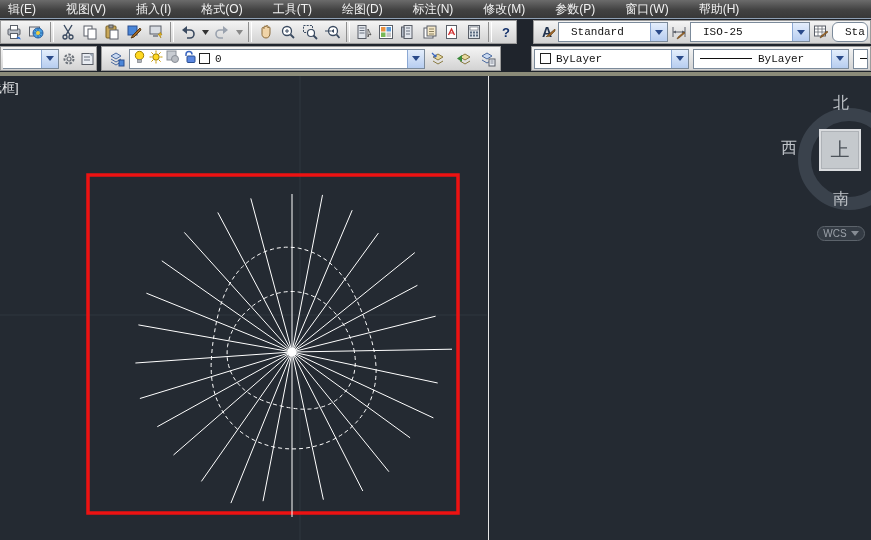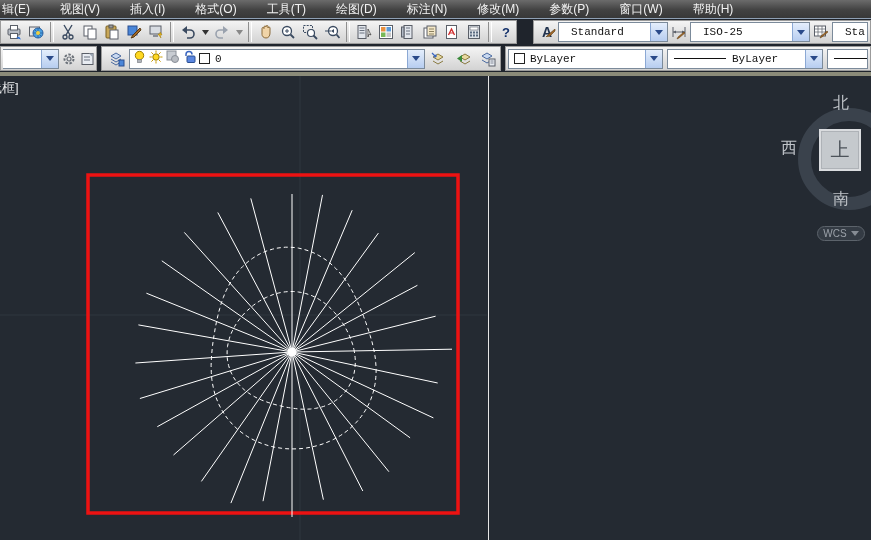--- a/index.html
+++ b/index.html
@@ -4,21 +4,21 @@
 <style>
   html,body{margin:0;padding:0;background:#000;}
   .window{position:relative;width:871px;height:540px;overflow:hidden;background:#20252d;
           font-family:"Liberation Sans",sans-serif;-webkit-font-smoothing:antialiased;}
 
   
   .menubar{position:absolute;left:0;top:0;right:0;height:18px;
            background:linear-gradient(#6b6b6b,#424242 55%,#383838);
            border-bottom:1px solid #8fa0b4;display:flex;align-items:center;gap:26px;}
   .menu-item{color:#f2f2f2;font-size:12px;white-space:nowrap;padding:0 2px;cursor:default;}
-  .menu-item:first-child{margin-left:0;}
+  .menu-item:first-child{margin-left:6px;}
 
   
   .tbrow{position:absolute;left:0;right:0;background:#1f242c;}
   .row1{top:19px;height:26px;}
   .row2{top:45px;height:27px;}
   .tstrip{position:absolute;top:1px;bottom:1px;background:linear-gradient(#f4f4f4,#d3d3d3);
           border:1px solid #9b9b9b;display:flex;align-items:center;padding:0 2px;box-sizing:border-box;}
   .tb{width:22px;height:22px;display:flex;align-items:center;justify-content:center;flex:0 0 auto;}
   .tb-n{width:12px;}
   .ic{width:16px;height:16px;display:block;}
@@ -264,21 +264,21 @@
             </svg>
           </span>
       </div>
       <span class="tb">
           <svg class="ic" viewBox="0 0 16 16">
             <rect x="1.5" y="2" width="11" height="10" fill="#fff" stroke="#5a5f68"></rect>
             <path d="M1.5 5h11M1.5 8h11M5 2v10M9 2v10" stroke="#5a5f68" stroke-width=".7"></path>
             <path d="M15 8l-6 5-2 1 1-2 6-5z" fill="#a0682a" stroke="#5a3a10" stroke-width=".5"></path>
           </svg>
         </span>
-      <div class="combo" style="flex:1 1 auto;">
+      <div class="combo" style="flex:1 1 auto;border-radius:6px;">
         <span class="val">Sta</span>
       </div>
     </div>
   </div>
 
   <div class="tbrow row2">
     <div class="tstrip" style="left:0;width:97px;">
       <div class="combo" style="width:56px;border-left:none;">
         <span class="val"></span>
         <span class="drop">
@@ -355,21 +355,21 @@
         </span>
       <span class="tb" style="width:25px;">
           <svg class="ic" viewBox="0 0 16 16">
             <path d="M2 5l5-3 5 3-5 3z" fill="#c8d8f0" stroke="#4a6aa0"></path>
             <path d="M2 9l5 3 5-3" fill="none" stroke="#4a6aa0"></path>
             <rect x="9" y="8" width="6" height="7" fill="#e8ecf2" stroke="#5a5f68"></rect>
             <path d="M10.5 10h3M10.5 12h3" stroke="#6a7280" stroke-width=".8"></path>
           </svg>
         </span>
     </div>
-    <div class="tstrip" style="left:505px;right:0;gap:4px;">
+    <div class="tstrip" style="left:531px;right:0;gap:4px;">
       <div class="combo" style="width:155px;gap:5px;padding-left:5px;">
         <span><svg width="11" height="11" viewBox="0 0 11 11">
               <rect x=".5" y=".5" width="10" height="10" fill="#fff" stroke="#222"></rect>
             </svg></span>
         <span class="val" style="padding-left:0;">ByLayer</span>
         <span class="drop">
             <svg width="8" height="5" viewBox="0 0 8 5">
               <path d="M0 0h8L4 5z" fill="#2a4a8a"></path>
             </svg>
           </span>

